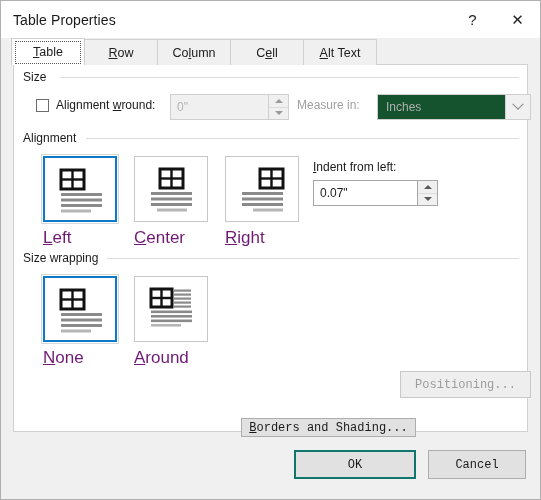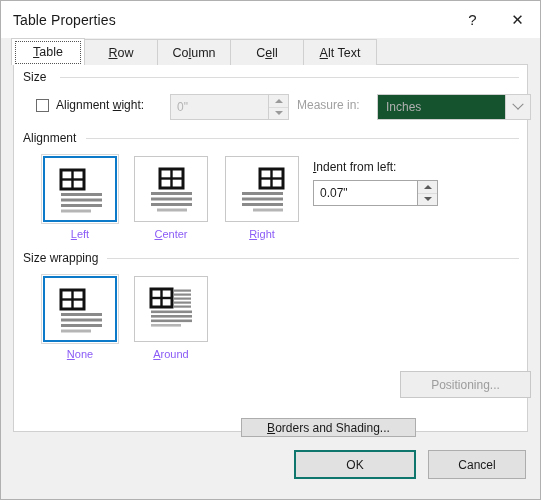--- a/index.html
+++ b/index.html
@@ -237,37 +237,37 @@
     box-sizing: border-box;
   }
   .tile.selected {
     border: 2px solid #0d7ac9;
     outline: 1px solid #d8d8d8;
     outline-offset: 1px;
   }
   .tile svg { display: block; margin: 0 auto; }
   .tile-caption {
     position: absolute;
-    font-size: 11px;
-    color: #8b5cf6;
-    text-align: center;
+    font-size: 17px;
+    color: #701a75;
     white-space: nowrap;
   }
 
   
   .btn {
     position: absolute;
     border: 1px solid #adadad;
     background: #e1e1e1;
     color: #1a1a1a;
     font-size: 12px;
     display: flex;
     align-items: center;
     justify-content: center;
     box-sizing: border-box;
+    font-family: Liberation Mono, monospace;
   }
   .btn.disabled { color: #9d9d9d; border-color: #c8c8c8; background: #eeeeee; }
   .btn.default {
     border: 2px solid #0f766e;
     background: #e1e1e1;
   }
 
   
   .footer {
     flex: 1;
@@ -310,21 +310,21 @@
       <span><u>A</u><span>lt Text</span></span>
     </div>
   </div>
 
   <div class="panel">
 
     <div class="group-label" style="left:9px; top:5px;">Size</div>
     <div class="group-rule" style="left:46px; top:12px; right:8px;"></div>
 
     <div class="checkbox" style="left:22px; top:34px;"></div>
-    <div class="field-label" style="left:42px; top:33px;"><span>Alignment </span><u>w</u><span>ight:</span></div>
+    <div class="field-label" style="left:42px; top:33px;"><span>Alignment </span><u>w</u><span>round:</span></div>
 
     <div class="spinner" style="left:156px; top:29px; width:119px; height:26px;">
       <div class="sp-value">0"</div>
       <div class="sp-btns">
         <div class="sp-btn">
             <span class="arr up"></span>
           </div>
         <div class="sp-btn">
             <span class="arr down"></span>
           </div>

